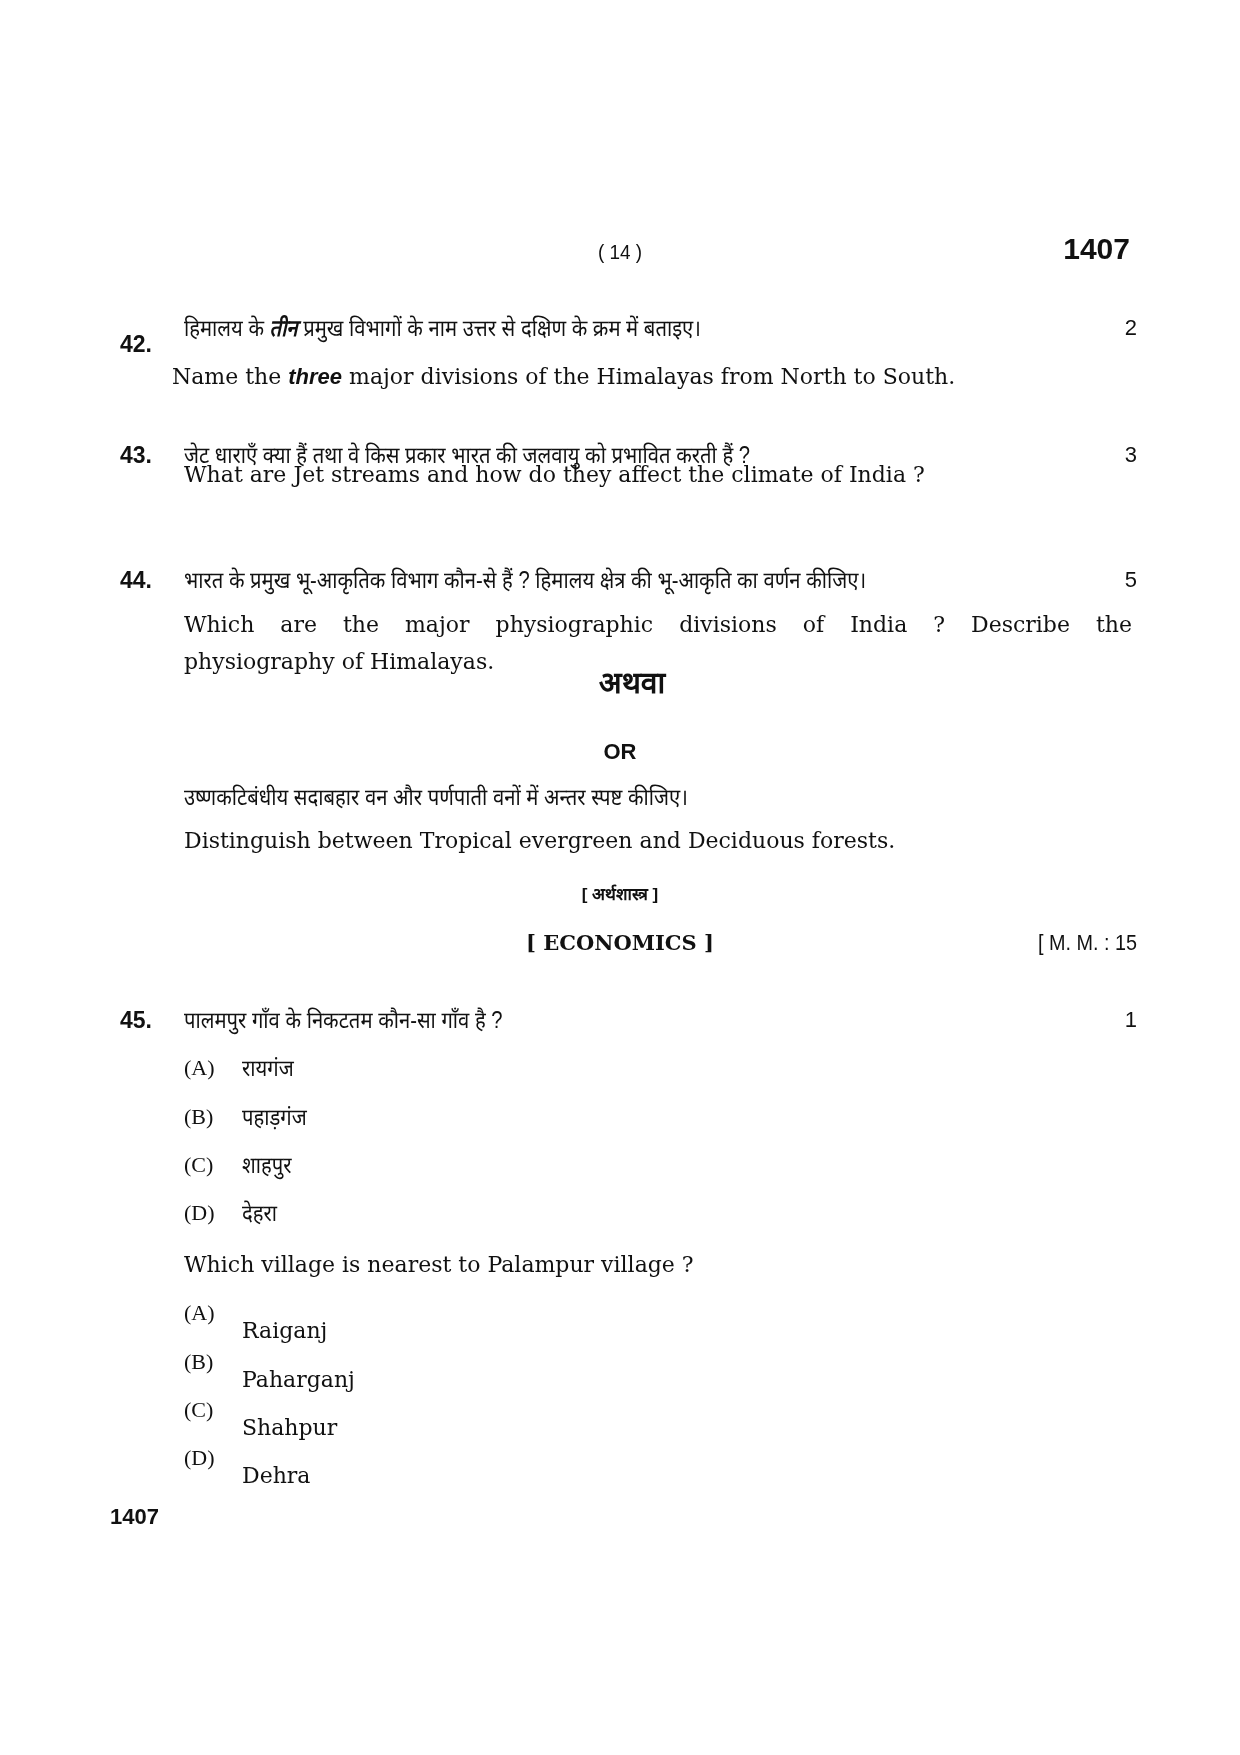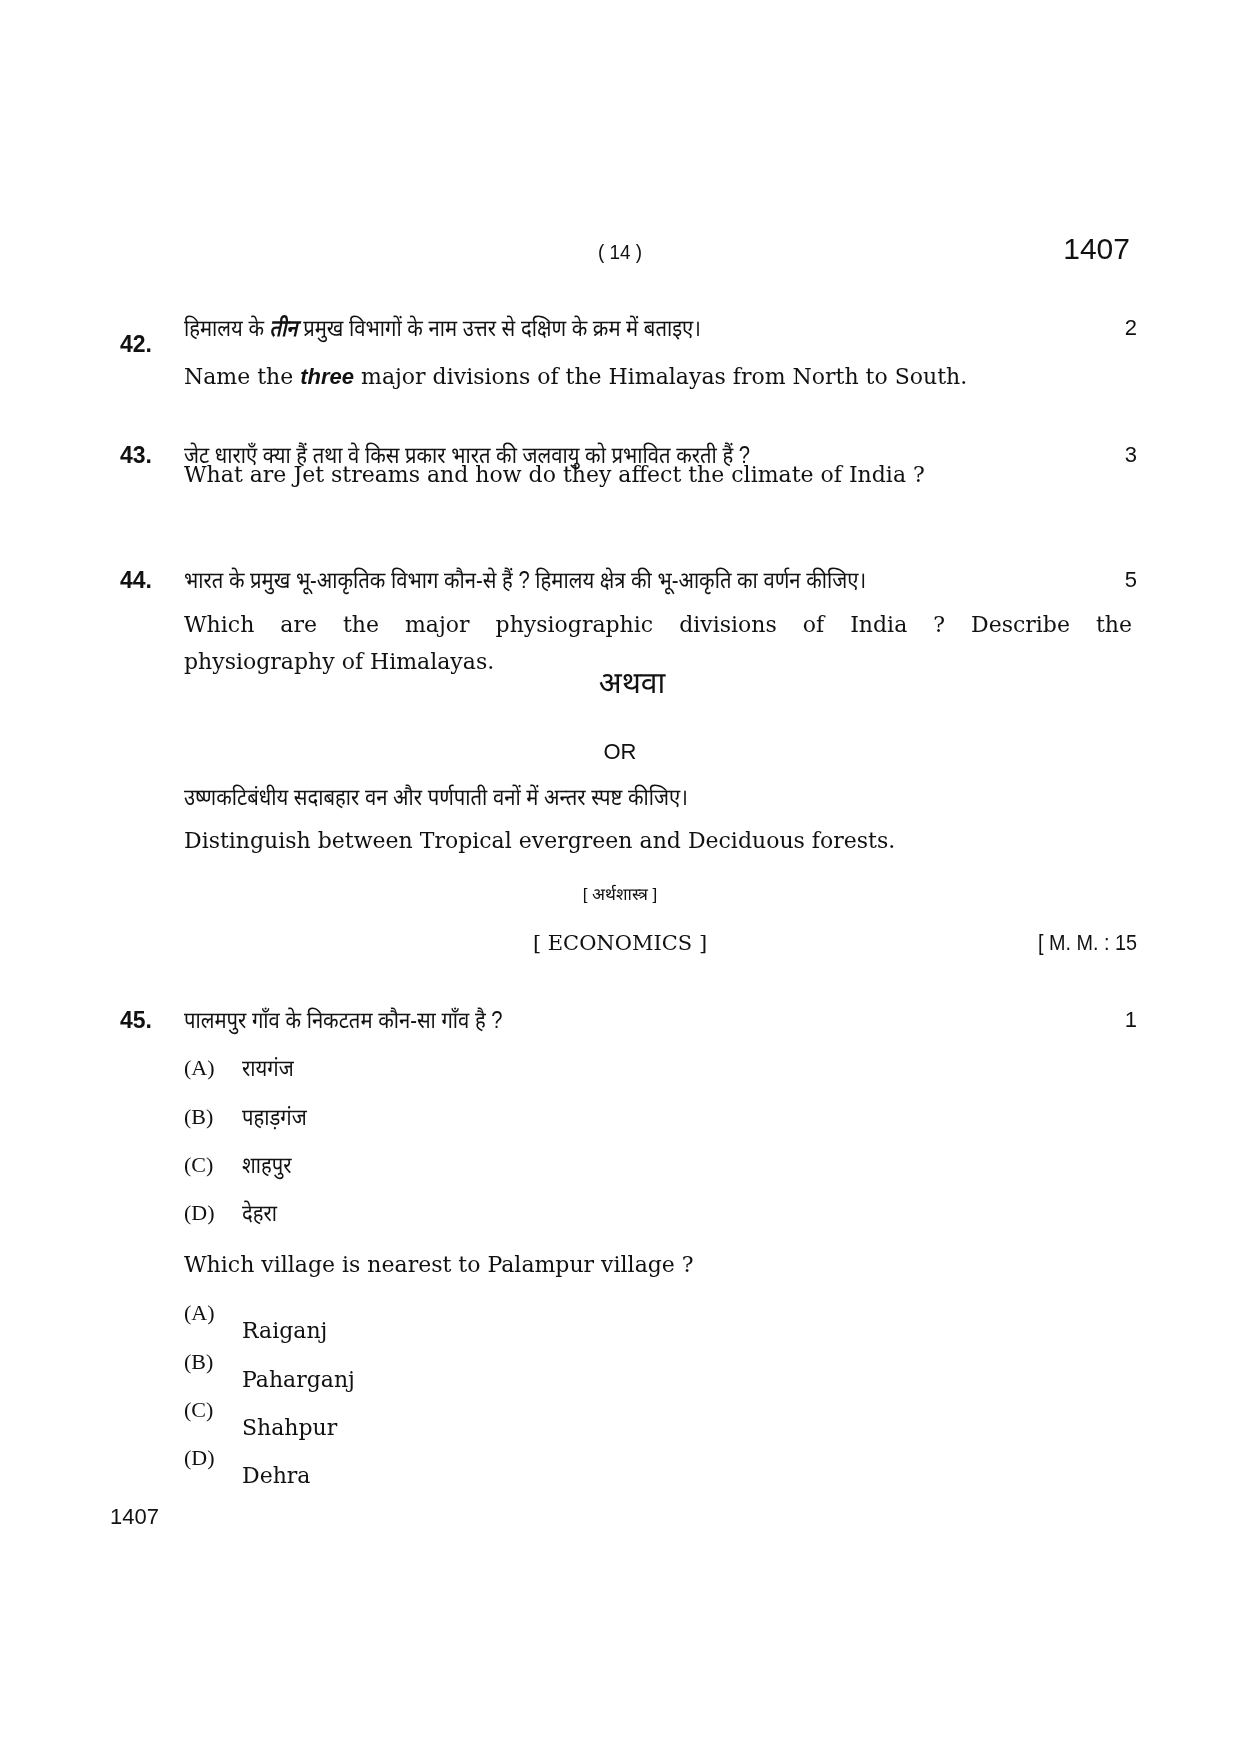--- a/index.html
+++ b/index.html
@@ -8,35 +8,35 @@
   .sans { font-family: "Liberation Sans", "DejaVu Sans", sans-serif; }
   .serif { font-family: "DejaVu Serif", "Liberation Serif", serif; }
   .hi { font-family: "Liberation Sans", "DejaVu Sans", sans-serif; font-size: 23px; line-height: 30px; transform: scaleX(0.88); transform-origin: left center; }
   .en { font-family: "DejaVu Serif", "Liberation Serif", serif; font-size: 22px; line-height: 30px; }
   .qnum { font-family: "Liberation Sans", sans-serif; font-weight: bold; font-size: 23px; left: 120px; line-height: 30px; }
   .marks { font-family: "Liberation Sans", sans-serif; font-size: 22px; right: 103px; line-height: 30px; }
   .center { left: 0; width: 1240px; text-align: center; }
   .opt-label { left: 184px; font-family: "Liberation Serif", serif; font-size: 22px; line-height: 30px; }
   .opt-text-hi { left: 242px; }
   .opt-text-en { left: 242px; margin-top: 18px; }
-  .bold { font-weight: normal; }
+  .bold { font-weight: bold; }
   .it { font-style: italic; font-weight: bold; }
   .justify-line { left: 184px; width: 948px; text-align: justify; text-align-last: justify; white-space: normal; }
 </style>
 </head>
 <body>
 
 <div class="abs center sans" style="top:237px; font-size:21px; line-height:30px; transform: scaleX(0.9);">( 14 )</div>
 <div class="abs sans bold" style="top:232px; right:110px; font-size:30px; line-height:34px;">1407</div>
 
 <div>
   <div class="abs qnum" style="top:313px;margin-top:16px;">42.</div>
   <div class="abs hi" style="top:313px; left:184px;"><span>हिमालय के </span><span class="it">तीन</span><span> प्रमुख विभागों के नाम उत्तर से दक्षिण के क्रम में बताइए।</span></div>
   <div class="abs marks" style="top:313px;">2</div>
-  <div class="abs en" style="top:362px; left:184px;"><span>Name the </span><span class="it sans" style="font-family:'Liberation Sans',sans-serif;">three</span><span> major divisions of the Himalayas from North to South.</span></div>
+  <div class="abs en" style="top:362px; left:172px;"><span>Name the </span><span class="it sans" style="font-family:'Liberation Sans',sans-serif;">three</span><span> major divisions of the Himalayas from North to South.</span></div>
 </div>
 
 <div>
   <div class="abs qnum" style="top:440px;">43.</div>
   <div class="abs hi" style="top:440px; left:184px;">जेट धाराएँ क्या हैं तथा वे किस प्रकार भारत की जलवायु को प्रभावित करती हैं ?</div>
   <div class="abs marks" style="top:440px;">3</div>
   <div class="abs en" style="top:460px; left:184px;">What are Jet streams and how do they affect the climate of India ?</div>
 </div>
 
 <div>

